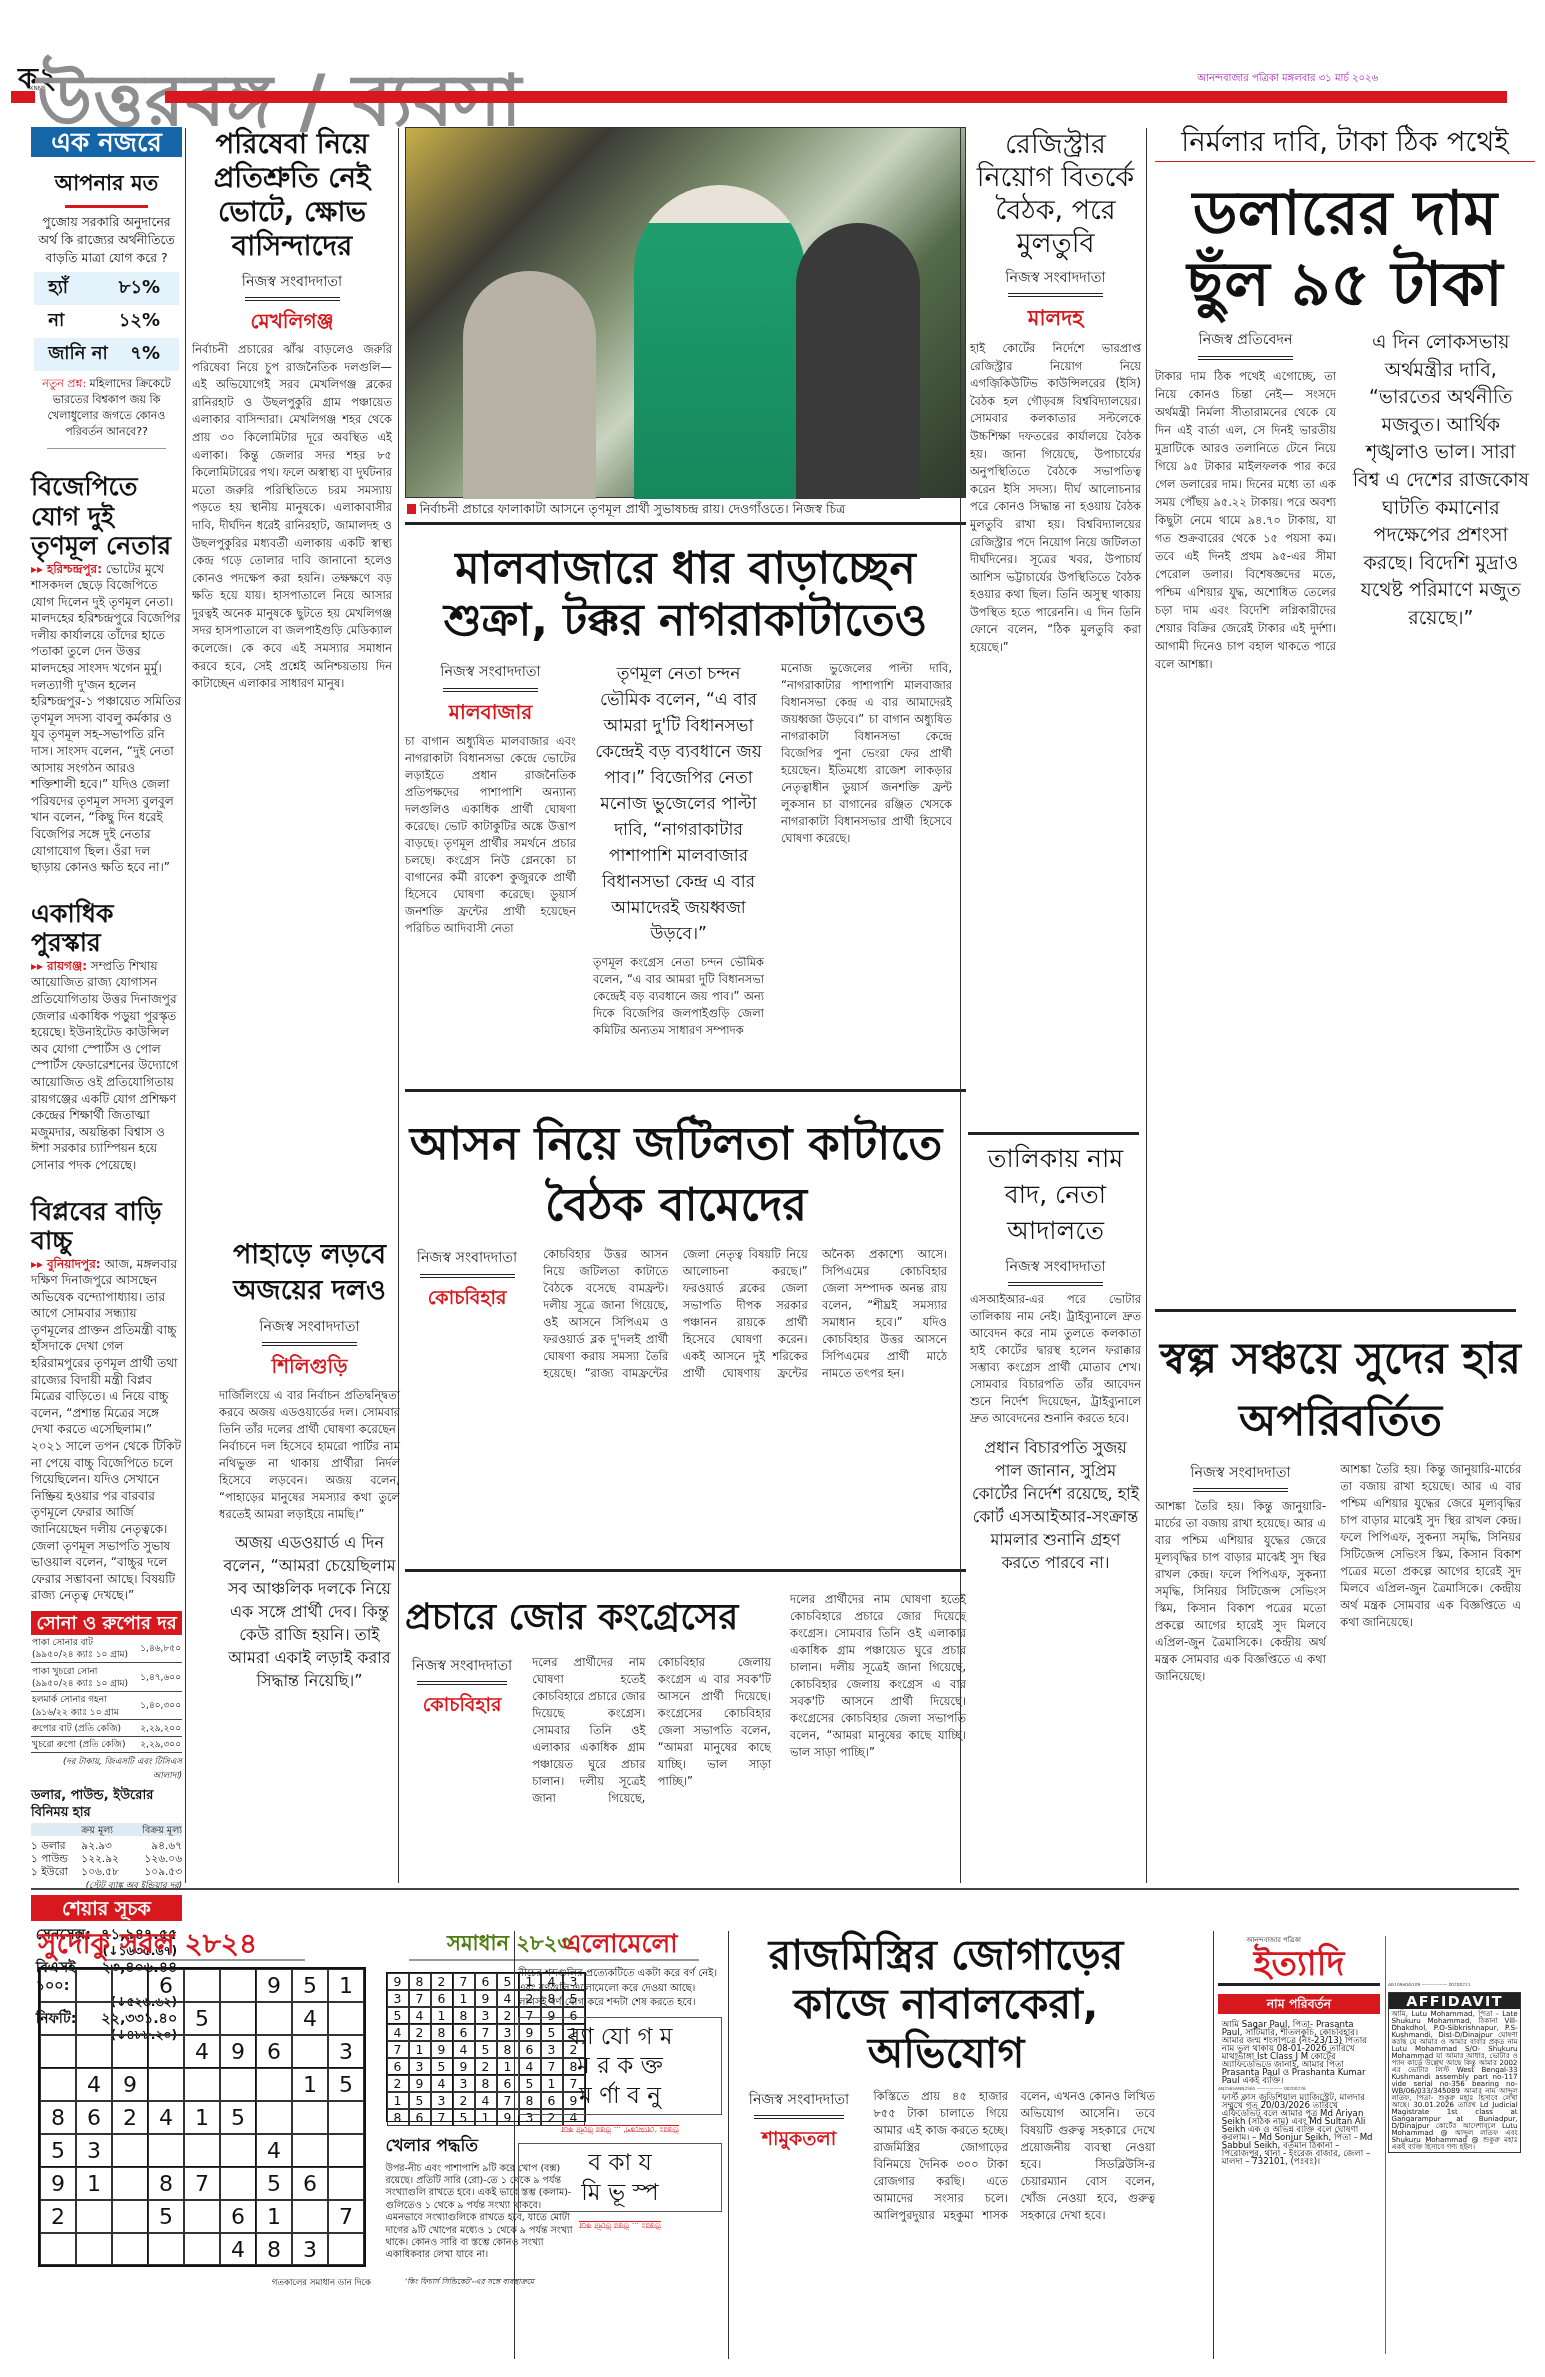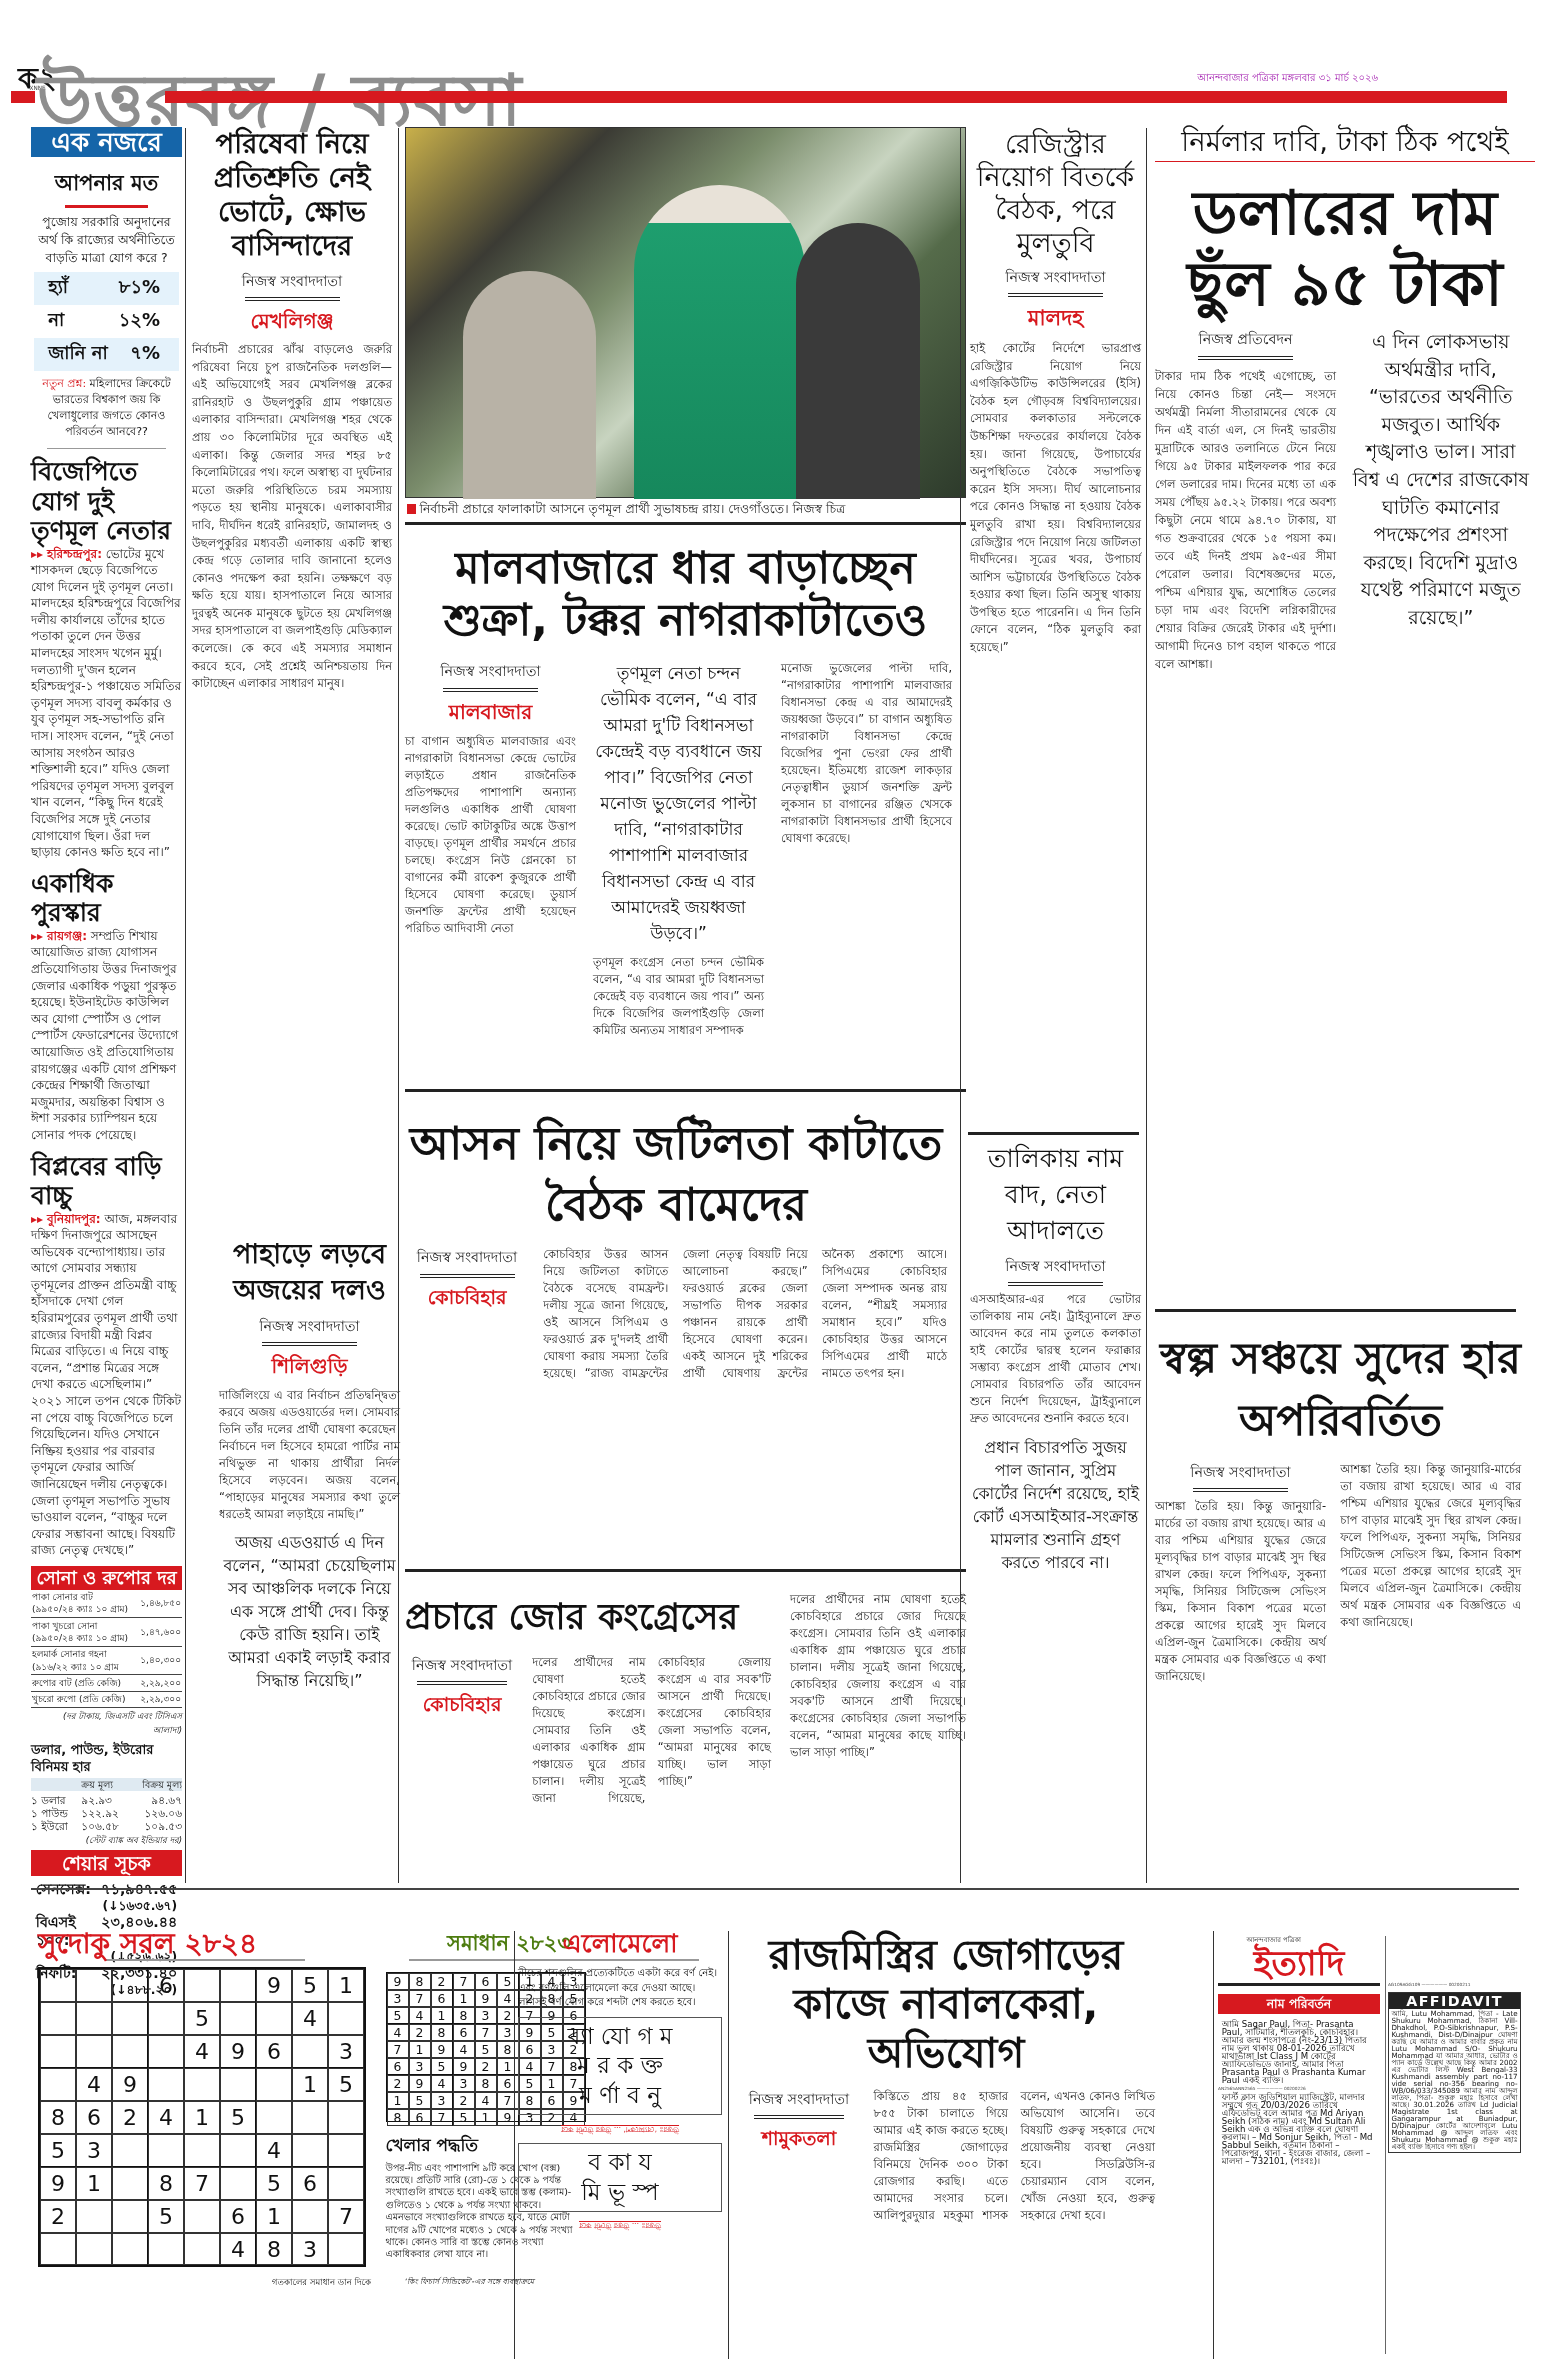--- a/index.html
+++ b/index.html
@@ -21,21 +21,21 @@
 #hdr-section{left:37px;top:46px;font-size:71px;color:#8e8e8e;font-weight:bold;letter-spacing:1px}
 #hdr-xnne{left:29.5px;top:85px;font-size:5.7px;color:#444}
 #hdr-date{left:1378px;top:70px;font-size:10px;transform:translateX(-100%);white-space:nowrap;color:#a21caf}
 
 #sidebar{left:31px;top:127px;width:151px;height:1755px}
 #sb-rule{left:185px;top:128px;height:1755px}
 .blue-box{background:#1565a9;color:#fff;font-weight:bold;text-align:center;font-size:26px;height:30px;line-height:30px}
 .red-box{background:#d7191f;color:#fff;font-weight:bold;text-align:center}
 .poll-row{display:flex;justify-content:space-between;padding:1px 19px 1px 14.3px;font-size:18px;font-weight:bold}
 .poll-row.shade{background:#e4f2fb}
-.sb-head{font-size:25px;font-weight:bold;line-height:29.5px;margin-top:8px}
+.sb-head{font-size:25px;font-weight:bold;line-height:29.5px;margin-top:23px}
 .sb-body{font-size:12px;line-height:16.6px;color:#222}
 .arrow{color:#d7191f;font-weight:bold}
 .gold-row{display:flex;justify-content:space-between;border-bottom:1px solid #444;font-size:9px;line-height:12.4px;padding:1.4px 1px}
 .fx-row{display:flex;font-size:10.5px;line-height:13.3px}
 .fx-row span{flex:1}
 .share-row{display:flex;justify-content:space-between;font-size:14.3px;font-weight:bold;line-height:18px}
 .share-chg{text-align:right;font-size:12.4px;font-weight:bold;line-height:15px}
 
 #photo{left:405px;top:127px;width:561px;height:371px;background:linear-gradient(135deg,#c9b04a 0%,#3b3b34 22%,#7a8c6b 40%,#c8d4c0 55%,#556b4a 70%,#2d3a2b 100%);border:1.4px solid #333}
 #photo .fig1{position:absolute;left:57px;top:143px;width:133px;height:228px;background:#b8b2a6;border-radius:67px 67px 0 0}

